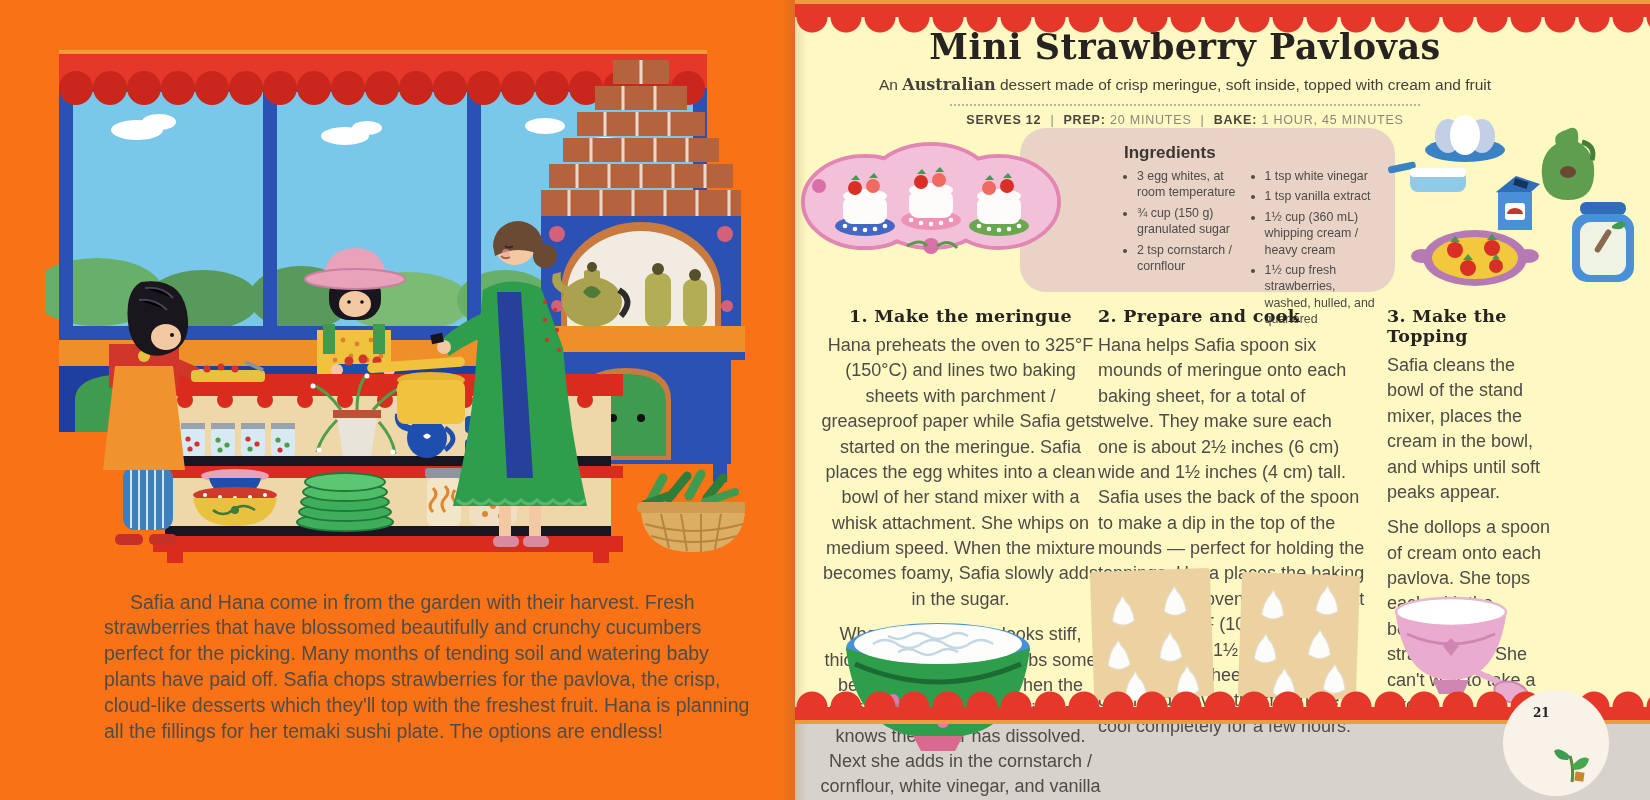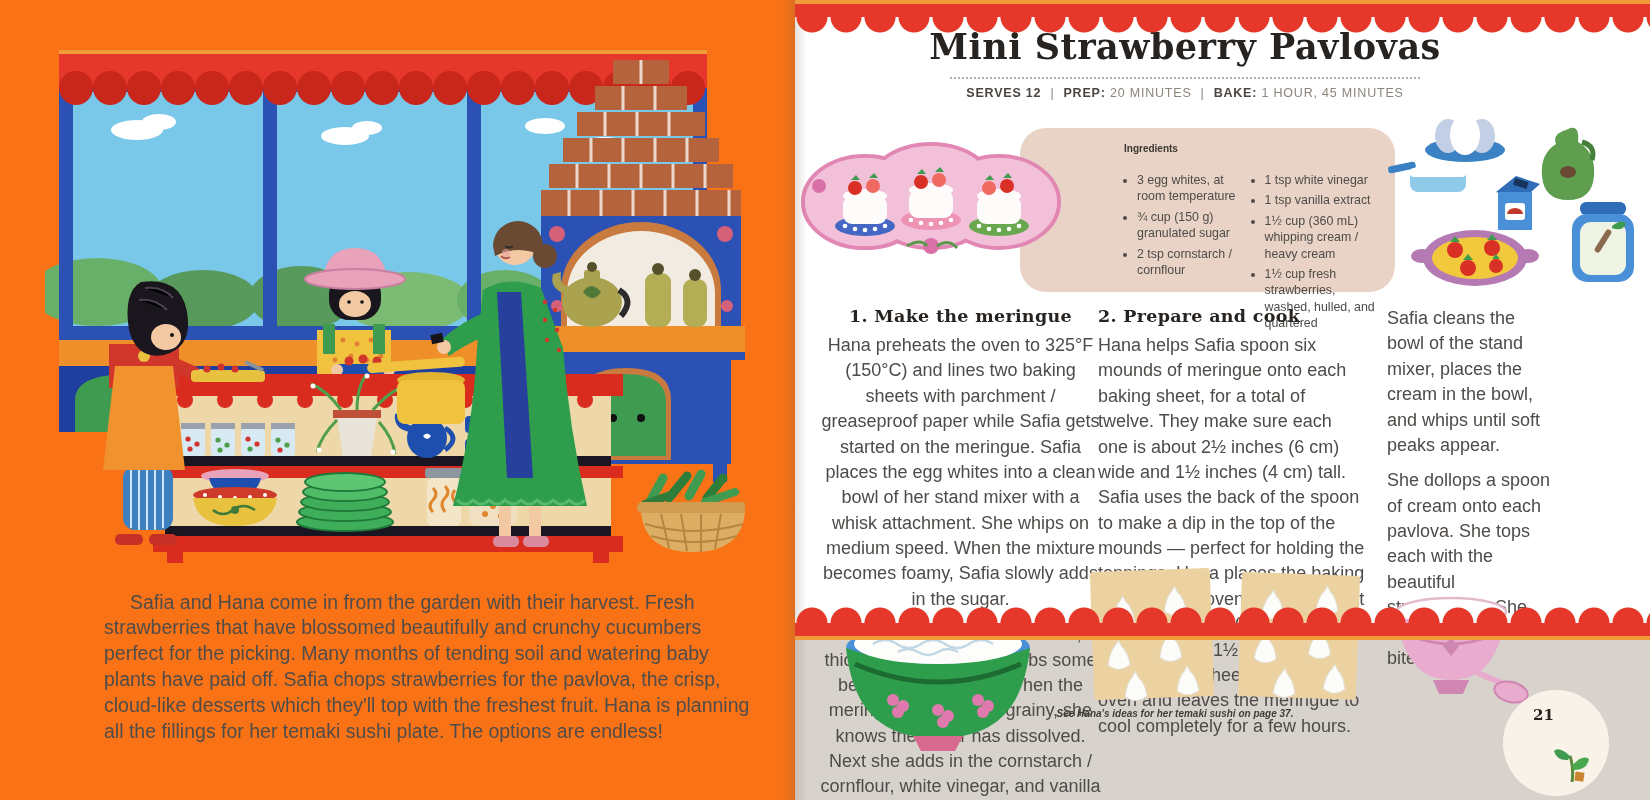--- a/index.html
+++ b/index.html
@@ -1,19 +1,19 @@
 <!DOCTYPE html>
 <html><head>
 <meta charset="utf-8">
 <style>
   html,body{margin:0;padding:0;background:#d8d2cc;}
   #book{position:relative;width:1650px;height:800px;overflow:hidden;font-family:"Liberation Sans",sans-serif;}
   
   #left-page{position:absolute;left:0;top:0;width:795px;height:800px;background:#f97316;}
-  #right-page{position:absolute;left:795px;top:0;width:855px;height:640px;background:#ffffff;}
+  #right-page{position:absolute;left:795px;top:0;width:855px;height:724px;background:#fef9c3;}
   #gutter-shadow{position:absolute;left:781px;top:0;width:14px;height:800px;
     background:linear-gradient(90deg,rgba(0,0,0,0) 0%,rgba(121,90,70,0.22) 100%);}
   #gutter-shadow-r{position:absolute;left:795px;top:0;width:12px;height:800px;
     background:linear-gradient(90deg,rgba(121,90,70,0.18) 0%,rgba(0,0,0,0) 100%);}
   
   .border-top{position:absolute;left:0;right:0;top:0;z-index:5;}
   .border-top .oline{height:4px;background:#f09b3c;}
   .border-top .bar{height:13px;background:#e5382a;}
   .border-top .scallops{height:17px;
     background-image:radial-gradient(circle at 17px 0px,#e5382a 15px,rgba(0,0,0,0) 16px);
@@ -30,37 +30,37 @@
   #recipe-title{font-size:35px;letter-spacing:0.5px;line-height:1.1;}
   #recipe-subtitle{margin-top:8px;font-size:15.5px;color:#44403c;}
   #recipe-subtitle .origin{font-family:"DejaVu Serif",serif;font-weight:700;font-size:16px;}
   #recipe-meta{display:inline-block;margin-top:10px;padding:7px 16px 0;border-top:2px dotted #b7afa4;
     font-size:12.5px;letter-spacing:0.8px;color:#8b857c;}
   #recipe-meta b{color:#4a4540;font-weight:700;}
   #recipe-meta .sep{margin:0 9px;color:#8b857c;}
   
   #ingredients-panel{position:absolute;left:225px;top:128px;width:375px;height:164px;
     background:#e9d3c6;border-radius:26px;box-sizing:border-box;padding:15px 16px 10px 104px;}
-  #ingredients-panel h3{margin:0 0 18px;font-size:10px;color:#3b3733;}
+  #ingredients-panel h3{margin:0 0 5px;font-size:17px;color:#3b3733;}
   .ing-cols{display:flex;}
   .ing-cols ul{margin:0;padding-left:13px;list-style:disc;width:50%;}
   .ing-cols li{font-size:12.4px;line-height:1.32;color:#4e4b48;margin-bottom:4px;}
   
   .step{position:absolute;top:306px;}
   #step-1{left:23px;width:285px;text-align:center;}
   #step-2{left:303px;width:268px;}
   #step-3{left:592px;width:166px;}
   .step h2{margin:0 0 7px;font-size:17.5px;letter-spacing:0.3px;}
   .step p{margin:0 0 10px;font-size:18px;line-height:1.41;color:#4e4b48;}
   
   #footnote{position:absolute;left:100px;top:708px;width:560px;text-align:center;
     font-style:italic;font-weight:700;font-size:10px;color:#3f3c39;}
   #page-badge{position:absolute;left:708px;top:690px;width:106px;height:106px;border-radius:50%;
     background:#f8f2e8;z-index:6;}
-  #page-number{position:absolute;left:30px;top:16px;font-size:15px;}
+  #page-number{position:absolute;left:30px;top:16px;font-size:12px;}
   #sprout{position:absolute;right:16px;bottom:12px;}
   
   #left-paragraph{position:absolute;left:104px;top:570px;width:648px;font-size:19.5px;
     line-height:1.33;color:#4f4c49;text-indent:26px;}
   
   .abs{position:absolute;}
 </style>
 </head>
 <body>
 
@@ -463,20 +463,21 @@
   <div id="right-page">
 
     <div class="border-top">
       <div class="oline"></div>
         <div class="bar"></div>
         <div class="scallops"></div>
     </div>
 
     <div id="recipe-header">
       <div id="recipe-title" class="slab">Mini Strawberry Pavlovas</div>
+      <div id="recipe-subtitle"><span>An </span><span class="origin">Australian</span><span> dessert made of crisp meringue, soft inside, topped with cream and fruit</span></div>
       <div>
         <div id="recipe-meta"><b>SERVES 12</b><span class="sep">|</span><b>PREP:</b> <span>20 MINUTES</span><span class="sep">|</span><b>BAKE:</b> <span>1 HOUR, 45 MINUTES</span></div>
       </div>
     </div>
 
     <div id="ingredients-panel">
       <h3>Ingredients</h3>
       <div class="ing-cols">
         <ul>
           <li>3 egg whites, at room temperature</li>
@@ -610,20 +611,21 @@
     <div id="step-1" class="step">
       <h2 class="slab">1. Make the meringue</h2>
       <p>Hana preheats the oven to 325°F (150°C) and lines two baking sheets with parchment / greaseproof paper while Safia gets started on the meringue. Safia places the egg whites into a clean bowl of her stand mixer with a whisk attachment. She whips on medium speed. When the mixture becomes foamy, Safia slowly adds in the sugar.</p>
       <p>When the meringue looks stiff, thick, and glossy, Safia rubs some between her fingers. When the meringue doesn't feel grainy, she knows the sugar has dissolved. Next she adds in the cornstarch / cornflour, white vinegar, and vanilla extract, then whips until incorporated.</p>
     </div>
     <div id="step-2" class="step">
       <h2 class="slab">2. Prepare and cook</h2>
       <p>Hana helps Safia spoon six mounds of meringue onto each baking sheet, for a total of twelve. They make sure each one is about 2½ inches (6 cm) wide and 1½ inches (4 cm) tall. Safia uses the back of the spoon to make a dip in the top of the mounds — perfect for holding the toppings. Hana places the baking sheets in the oven, turns the heat down to 200°F (100°C), and lets them bake for 1½ hours. She removes the sheets from the oven and leaves the meringue to cool completely for a few hours.</p>
     </div>
     <div id="step-3" class="step">
+      <h2 class="slab">3. Make the Topping</h2>
       <p>Safia cleans the bowl of the stand mixer, places the cream in the bowl, and whips until soft peaks appear.</p>
       <p>She dollops a spoon of cream onto each pavlova. She tops each with the beautiful strawberries. She can't wait to take a bite.</p>
     </div>
 
     <svg class="abs" style="left:48px;top:612px" width="190" height="140" viewBox="0 0 190 140">
       <ellipse cx="95" cy="36" rx="92" ry="25" fill="#4a90d9"></ellipse>
       <path d="M3,36 C10,100 40,126 95,126 C150,126 180,100 187,36 Q95,68 3,36 Z" fill="#2f9e4c"></path>
       <path d="M12,52 Q95,88 178,52" stroke="#1c6b33" stroke-width="5" fill="none"></path>
       <g fill="#e079ae">
         <circle cx="50" cy="88" r="6"></circle>

